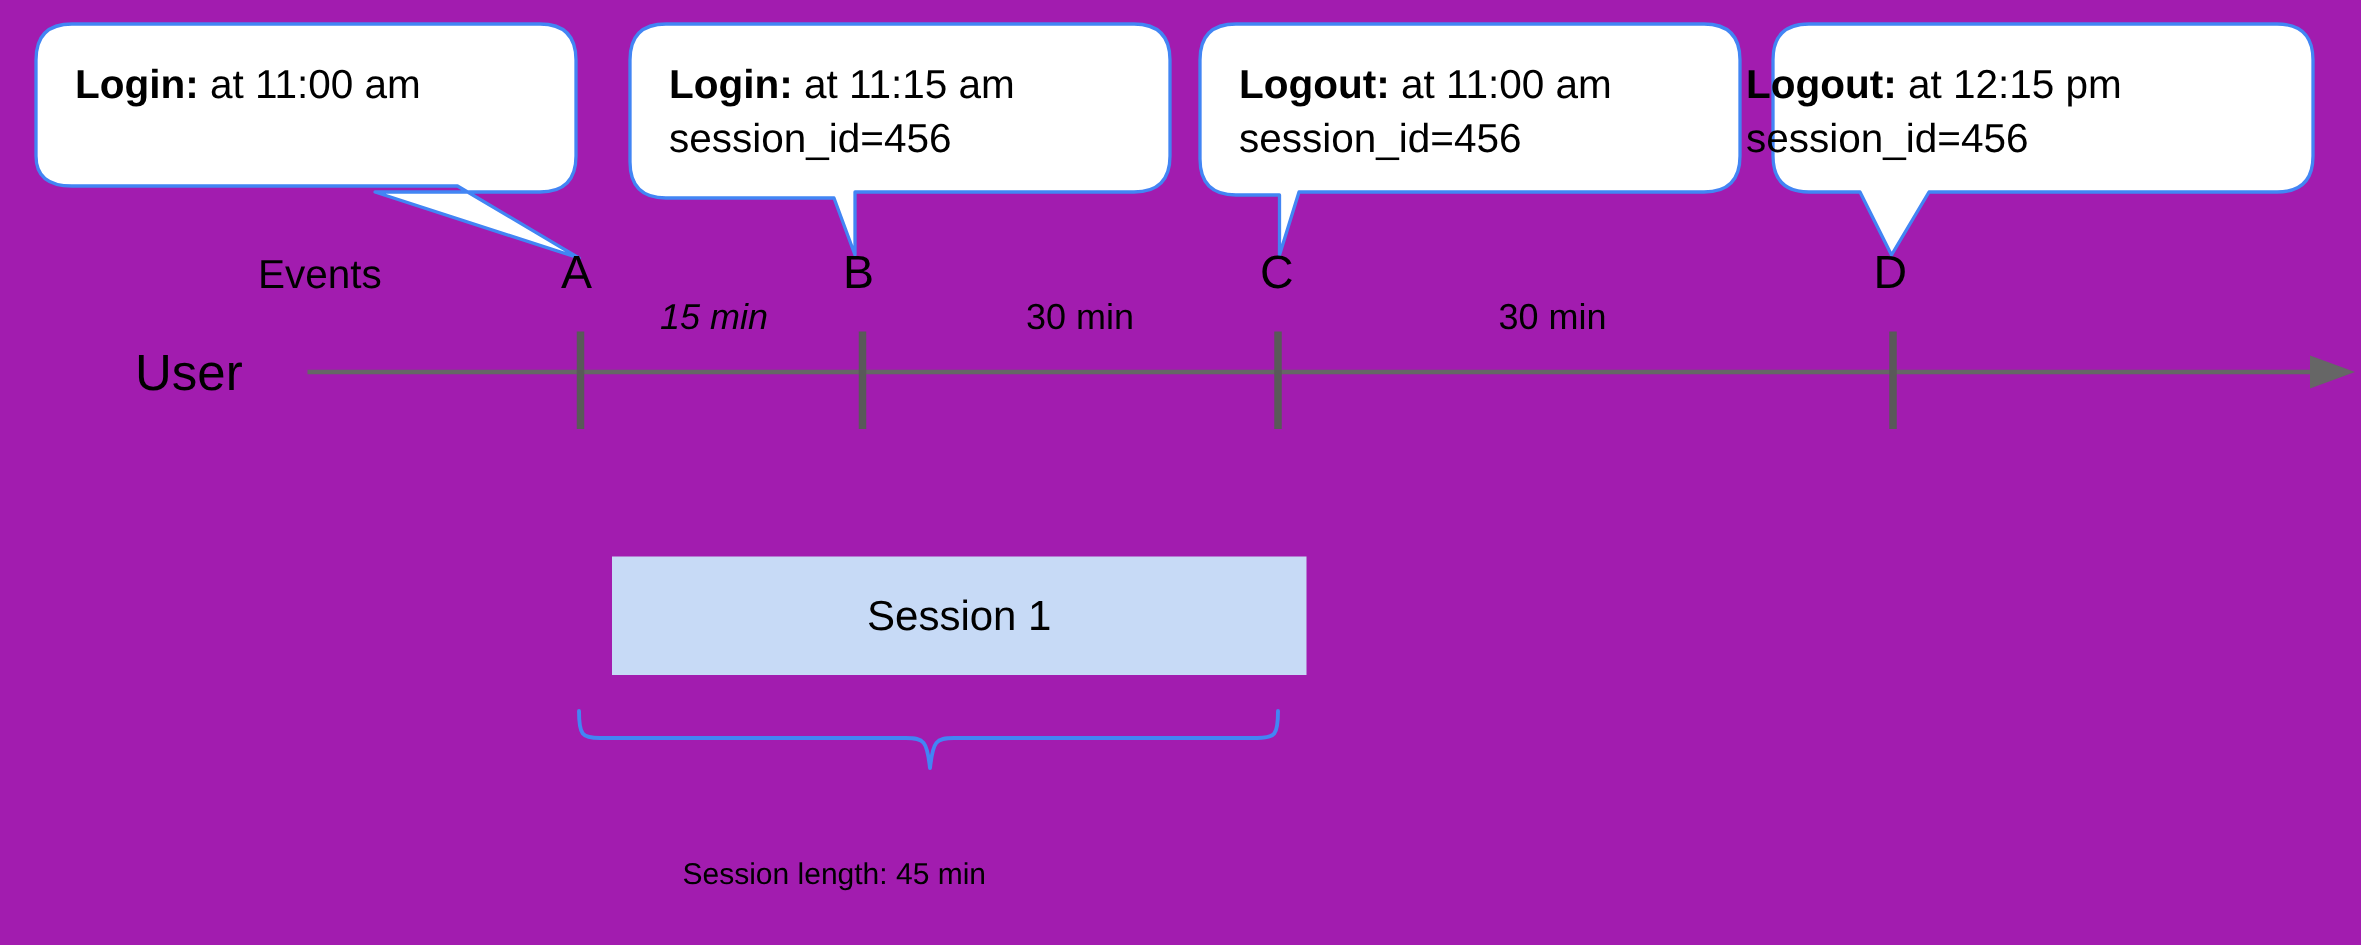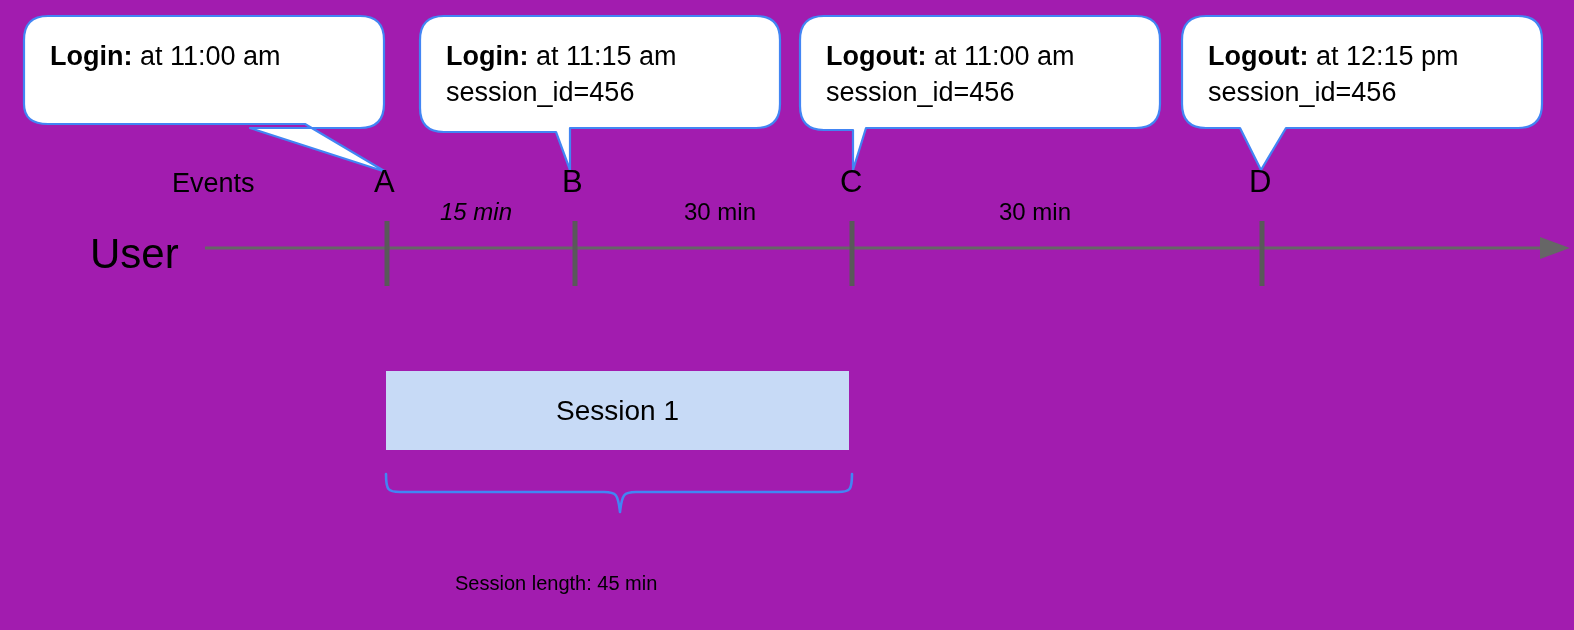--- a/index.html
+++ b/index.html
@@ -37,21 +37,21 @@
   .callout-text .lead {
     font-weight: bold;
   }
   .axis-label {
     position: absolute;
     color: #000000;
     white-space: nowrap;
     text-align: right;
   }
   .lane-label {
-    font-size: 42px;
+    font-size: 34px;
   }
   .row-label {
     font-size: 27px;
   }
   .marker-label {
     font-size: 31px;
   }
   .gap-label {
     font-size: 24px;
   }
@@ -135,38 +135,38 @@
     <div>session_id=456</div>
   </div>
 
   <div class="callout-text" style="left:826px; top:38px;">
     <div>
       <span class="lead">Logout:</span><span> at 11:00 am</span>
     </div>
     <div>session_id=456</div>
   </div>
 
-  <div class="callout-text" style="left:1208px; top:38px;">
+  <div class="callout-text" style="left:1164px; top:38px;">
     <div>
       <span class="lead">Logout:</span><span> at 12:15 pm</span>
     </div>
     <div>session_id=456</div>
   </div>
 
   <div class="axis-label row-label" style="left:172px; top:168px;">Events</div>
   <div class="axis-label lane-label" style="left:90px; top:230px;">User</div>
 
   <div class="axis-label marker-label" style="left:374px; top:164px;">A</div>
   <div class="axis-label marker-label" style="left:562px; top:164px;">B</div>
   <div class="axis-label marker-label" style="left:840px; top:164px;">C</div>
   <div class="axis-label marker-label" style="left:1249px; top:164px;">D</div>
 
   <div class="axis-label gap-label" style="left:440px; top:198px;font-style:italic;">15 min</div>
   <div class="axis-label gap-label" style="left:684px; top:198px;">30 min</div>
   <div class="axis-label gap-label" style="left:999px; top:198px;">30 min</div>
 
-  <div class="session-bar" style="left:386px; top:371px; width:463px; height:79px;">
+  <div class="session-bar" style="left:408px; top:371px; width:463px; height:79px;">
     <span>Session 1</span>
   </div>
 
   <div class="brace-caption" style="left:455px; top:572px;">Session length: 45 min</div>
 
 </div>
 
 </body></html>

